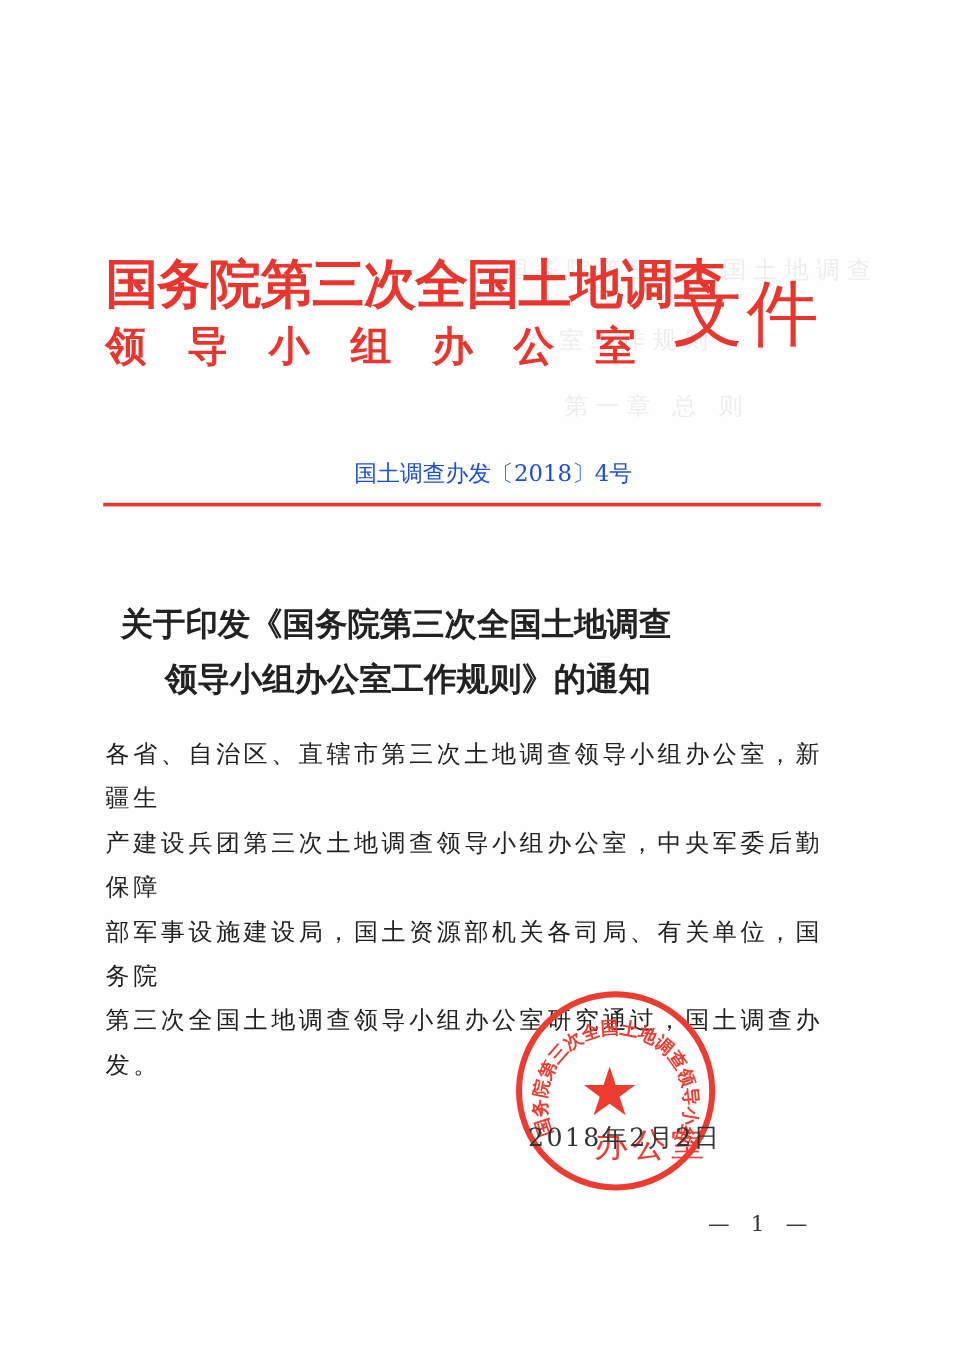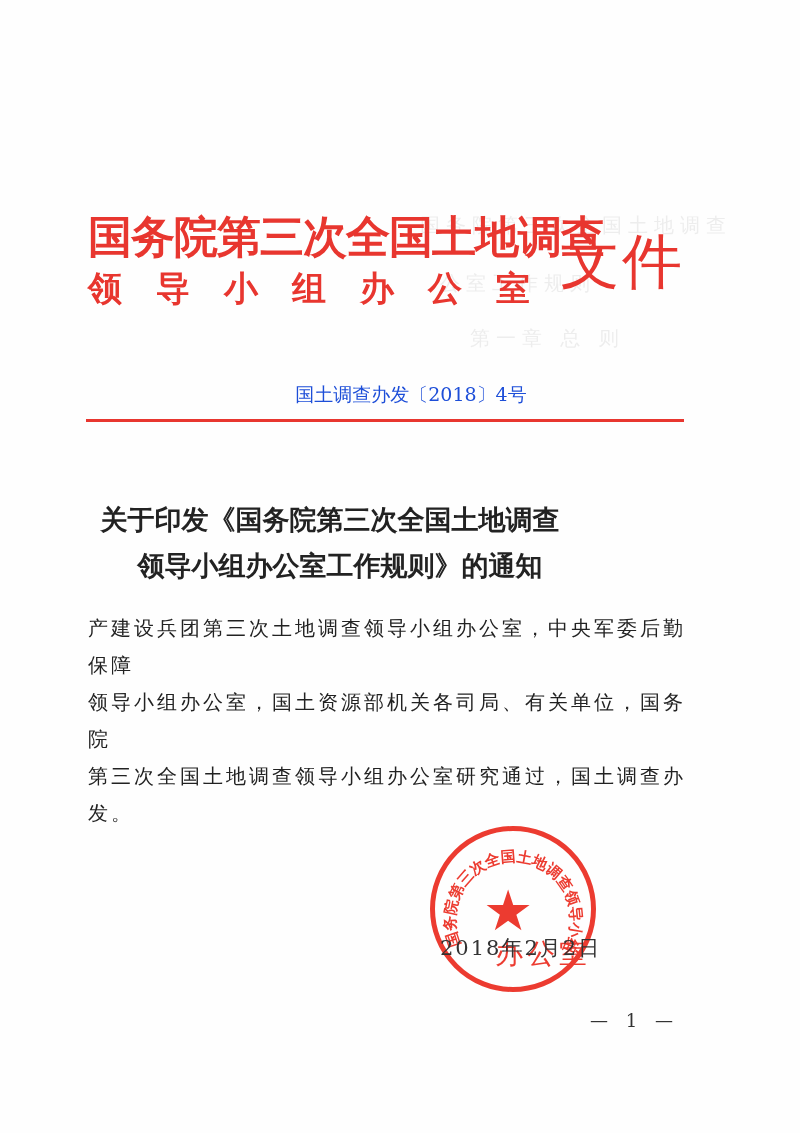--- a/index.html
+++ b/index.html
@@ -68,22 +68,23 @@
 <div class="header-title line2">领导小组办公室</div>
 <div class="wenjian">文件</div>
 
 <div class="docnum">国土调查办发〔2018〕4号</div>
 <div class="redline"></div>
 
 <div class="notice-title t1">关于印发《国务院第三次全国土地调查</div>
 <div class="notice-title t2">领导小组办公室工作规则》的通知</div>
 
 <div class="para" style="top:610px;">
+  <div>各省、自治区、直辖市第三次土地调查领导小组办公室，新疆生</div>
   <div>产建设兵团第三次土地调查领导小组办公室，中央军委后勤保障</div>
-  <div>领导小组办公室，国土资源部机关各司局、有关单位，国务院</div>
+  <div>部军事设施建设局，国土资源部机关各司局、有关单位，国务院</div>
   <div>第三次全国土地调查领导小组办公室研究通过，国土调查办发。</div>
 </div>
 
 <div class="seal">
   <svg class="seal-ring" viewBox="0 0 156 156">
     <defs>
       <path id="arc" d="M 28 118 A 58 58 0 1 1 128 118" fill="none"></path>
     </defs>
     <text font-size="15" fill="#ec3b30" font-family="DejaVu Sans, sans-serif" font-weight="bold">
       <textPath href="#arc" startOffset="2%" id="ringtext">国务院第三次全国土地调查领导小组</textPath>

